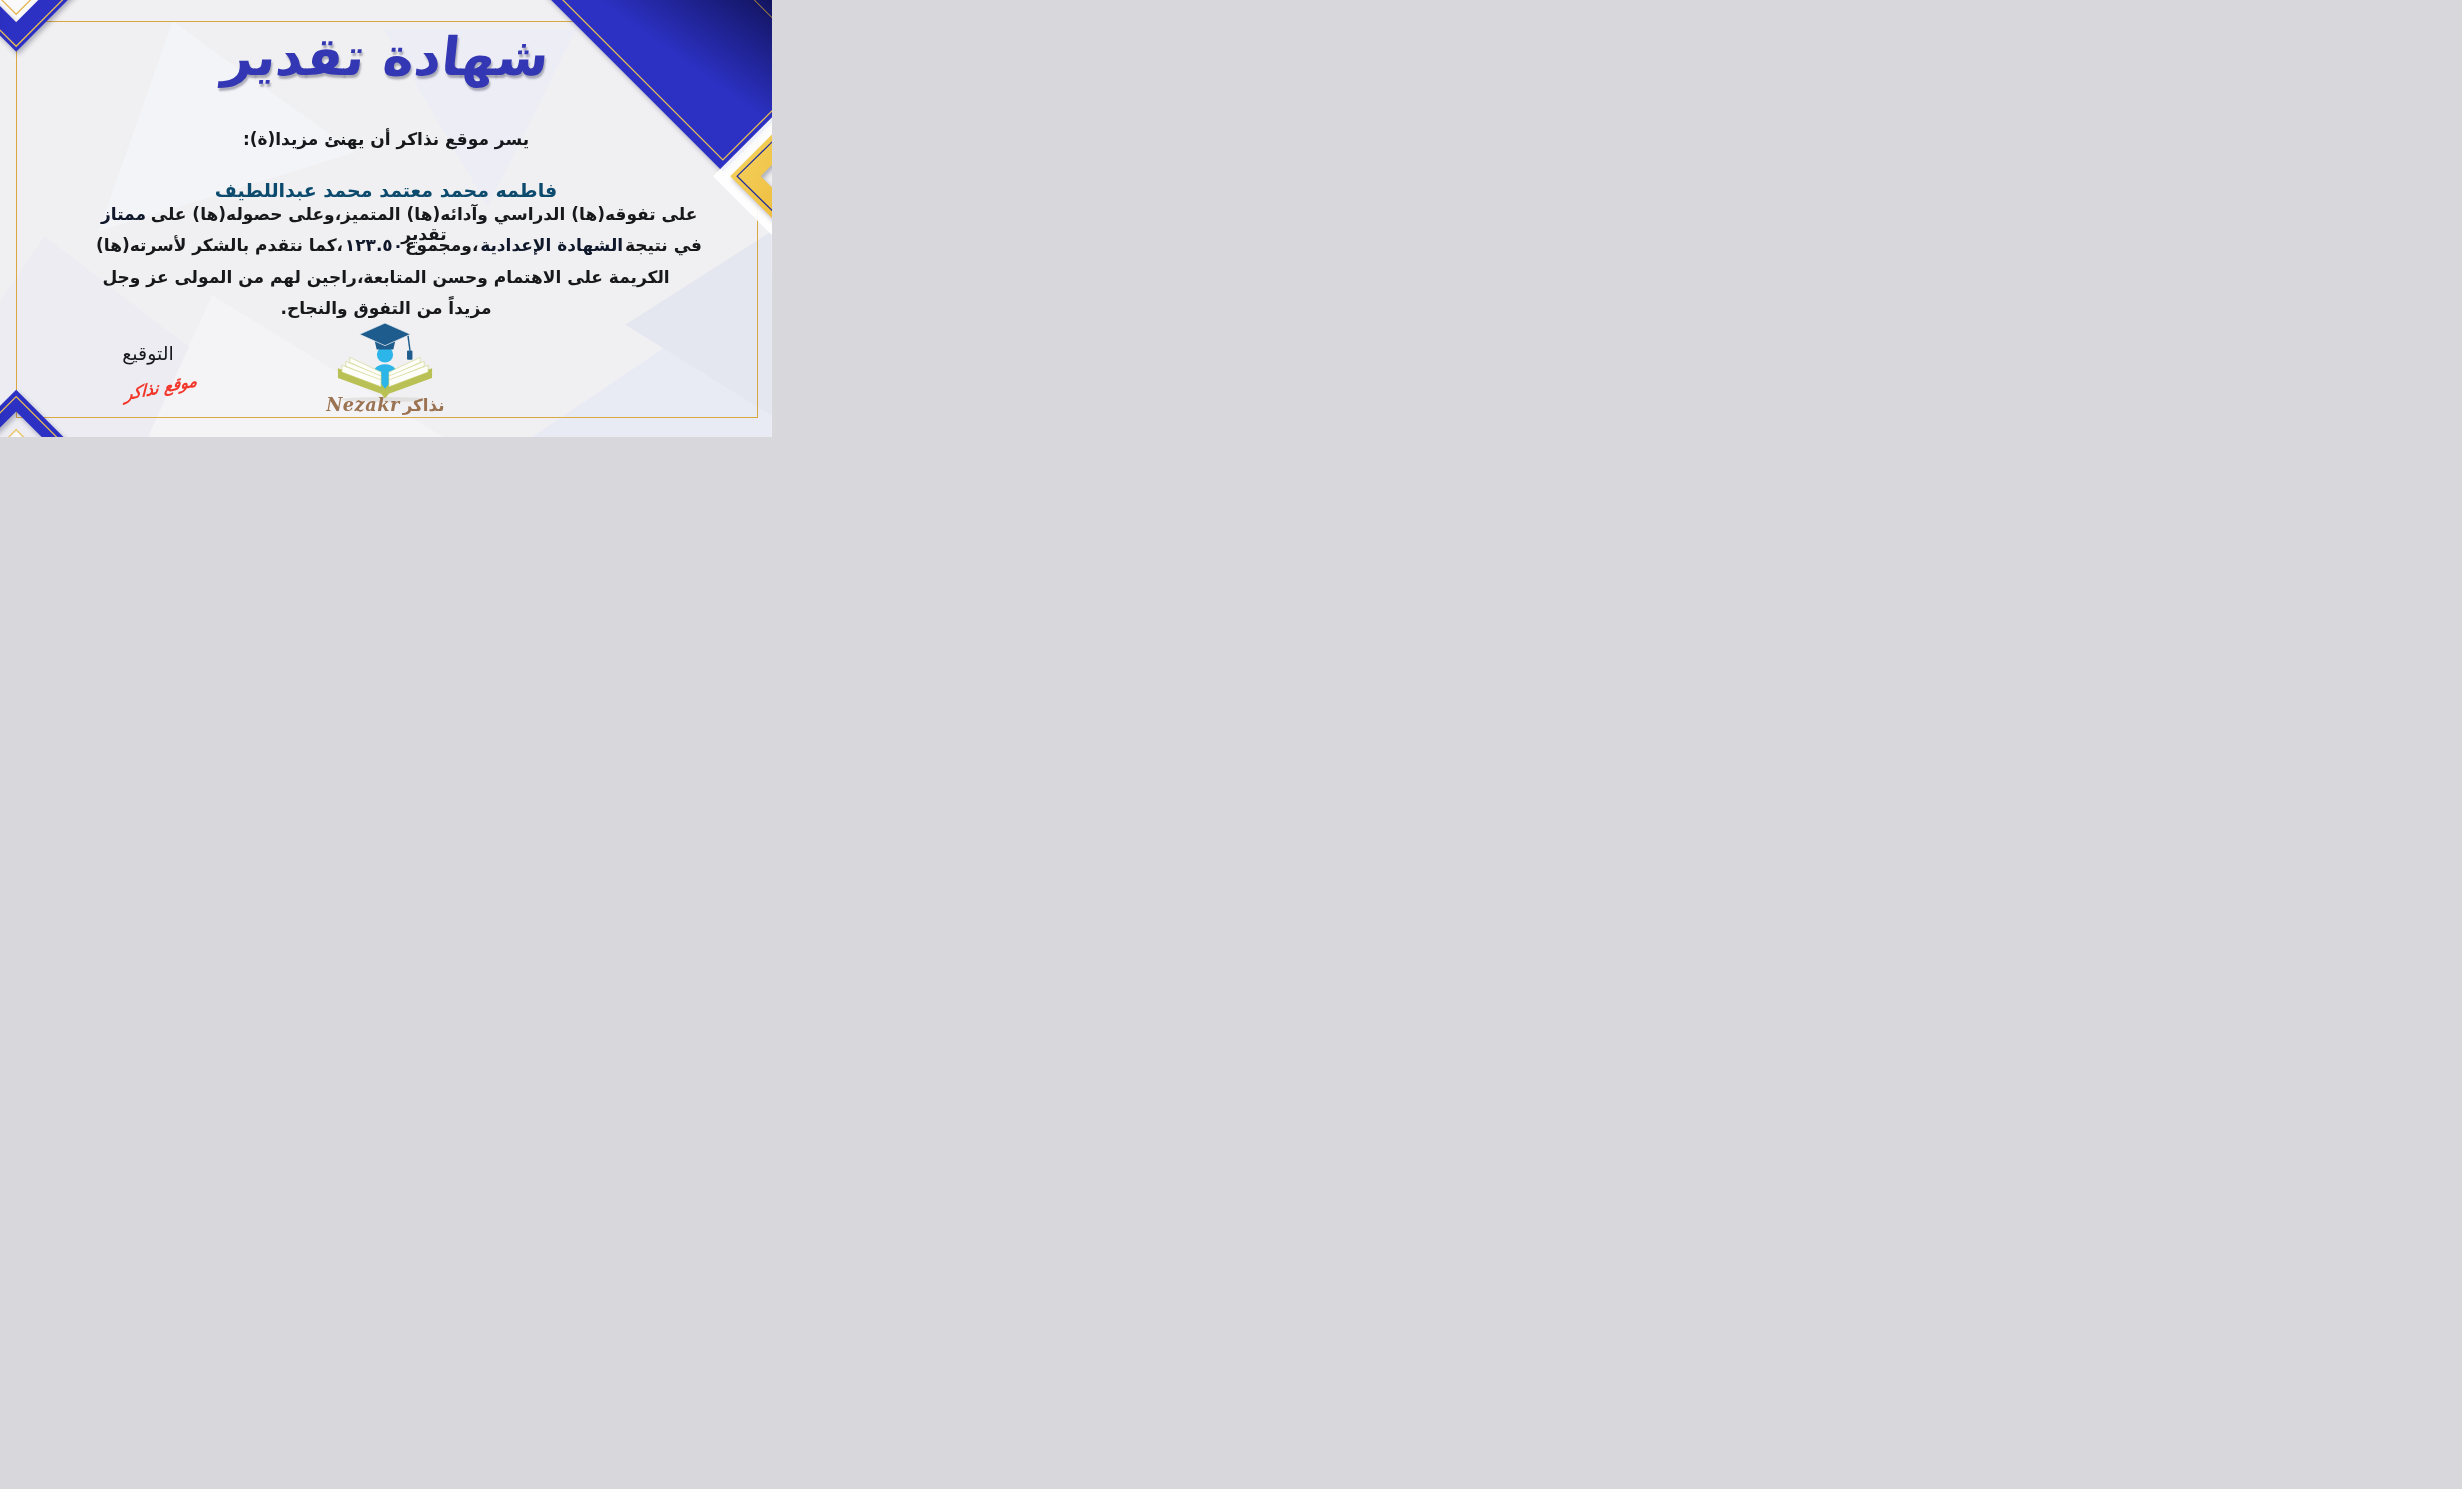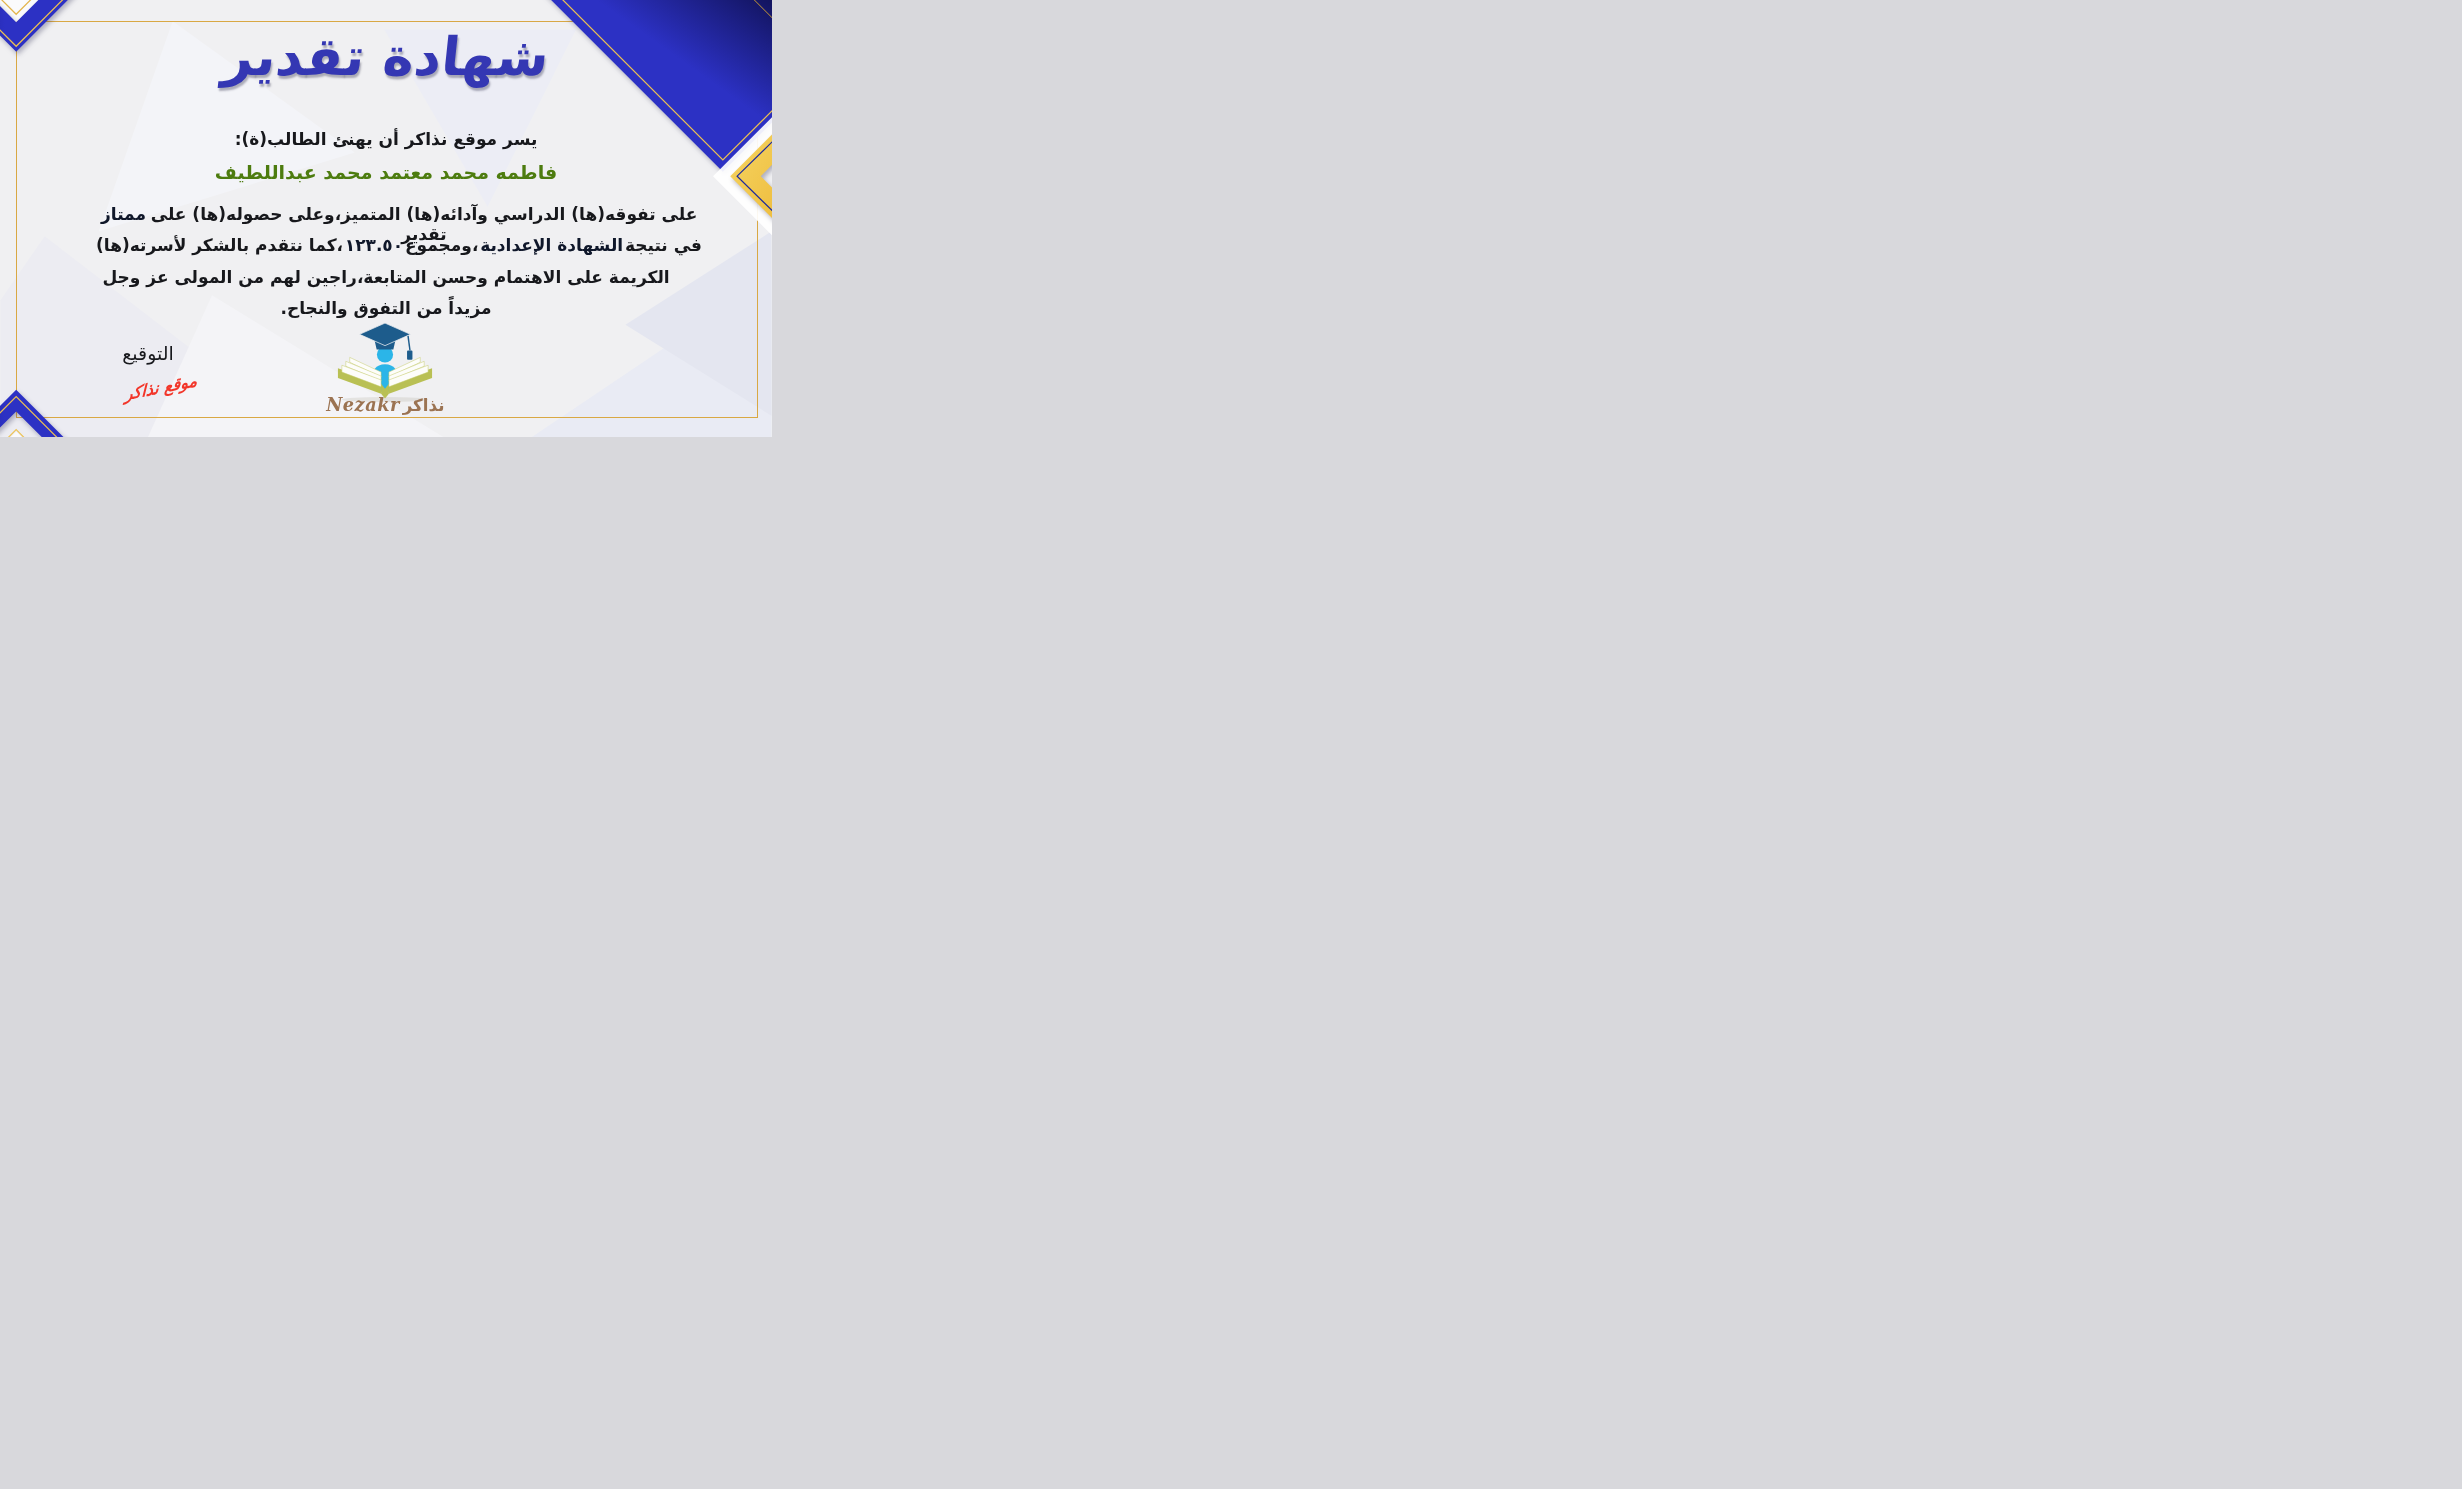--- a/index.html
+++ b/index.html
@@ -16,21 +16,21 @@
   .decor{position:absolute;inset:0;width:100%;height:100%;z-index:2;pointer-events:none;}
   .content{position:absolute;inset:0;z-index:3;}
   .title{
     position:absolute;top:25.6px;left:0;width:100%;text-align:center;
     font-size:53px;font-weight:bold;color:#3437b3;
     transform:skewX(-6deg);letter-spacing:1px;
     text-shadow:1.5px 2.5px 2px rgba(40,40,70,.35);
   }
   .tline{position:absolute;width:100%;text-align:center;color:#17181c;font-weight:bold;}
   .l1{top:129px;font-size:17px;}
-  .l2{top:161px;font-size:19px;color:#4d7c0f;}
+  .l2{top:179px;font-size:19px;color:#0c4a6e;}
   .l3{top:204px;left:101px;width:601px;display:flex;justify-content:space-between;font-size:17px;}
   .l4{top:235px;left:96px;width:606px;display:flex;justify-content:space-between;font-size:17px;}
   .l5{top:267px;font-size:17px;padding-left:12px;}
   .l6{top:298px;font-size:17px;}
   .red{color:#0f172a;}
   .sig-label{
     position:absolute;top:342px;left:101px;width:94px;text-align:center;
     font-size:19px;font-weight:normal;color:#17181c;
   }
   .sig-script{
@@ -108,21 +108,21 @@
       <polygon class="shadowed" points="32,792 262,1022 262,1066 32,836 -198,1066 -198,1022" fill="url(#gBlueL)"></polygon>
       <polyline points="-148,986 32,806 212,986" fill="none" stroke="#ecc052" stroke-width="2.5"></polyline>
       <polyline points="-100,1005 32,873 164,1005" fill="none" stroke="#edc459" stroke-width="2.5"></polyline>
       <polygon points="32,877 182,1027 182,1067 32,917 -118,1067 -118,1027" fill="#fbfbfd" opacity="0.95"></polygon>
     </g>
   </svg>
 
   <div class="content" dir="rtl">
     <div class="title">شهادة تقدير</div>
 
-    <div class="tline l1">يسر موقع نذاكر أن يهنئ الطالب(ة):</div>
+    <div class="tline l1">يسر موقع نذاكر أن يهنئ مزيدا(ة):</div>
 
     <div class="tline l2">فاطمه محمد معتمد محمد عبداللطيف</div>
 
     <div class="tline l3">
       <span>على تفوقه(ها) الدراسي وآدائه(ها) المتميز،وعلى حصوله(ها) على تقدير</span>
       <span class="red">ممتاز</span>
     </div>
 
     <div class="tline l4">
       <span>في نتيجة</span>

